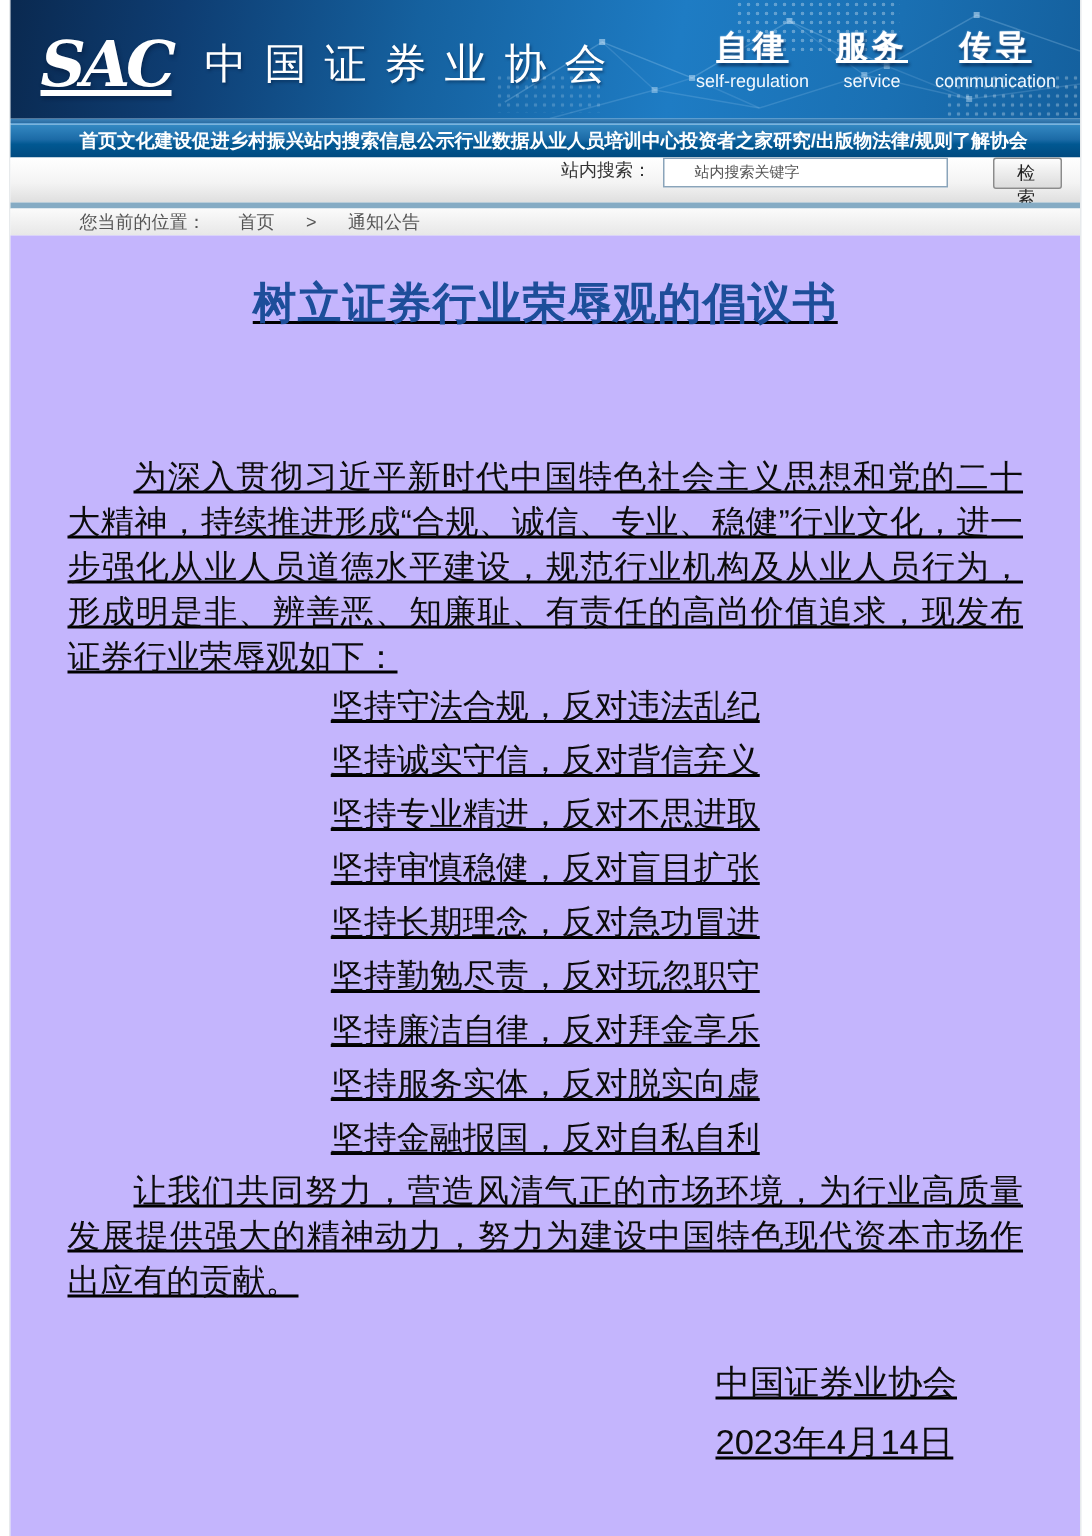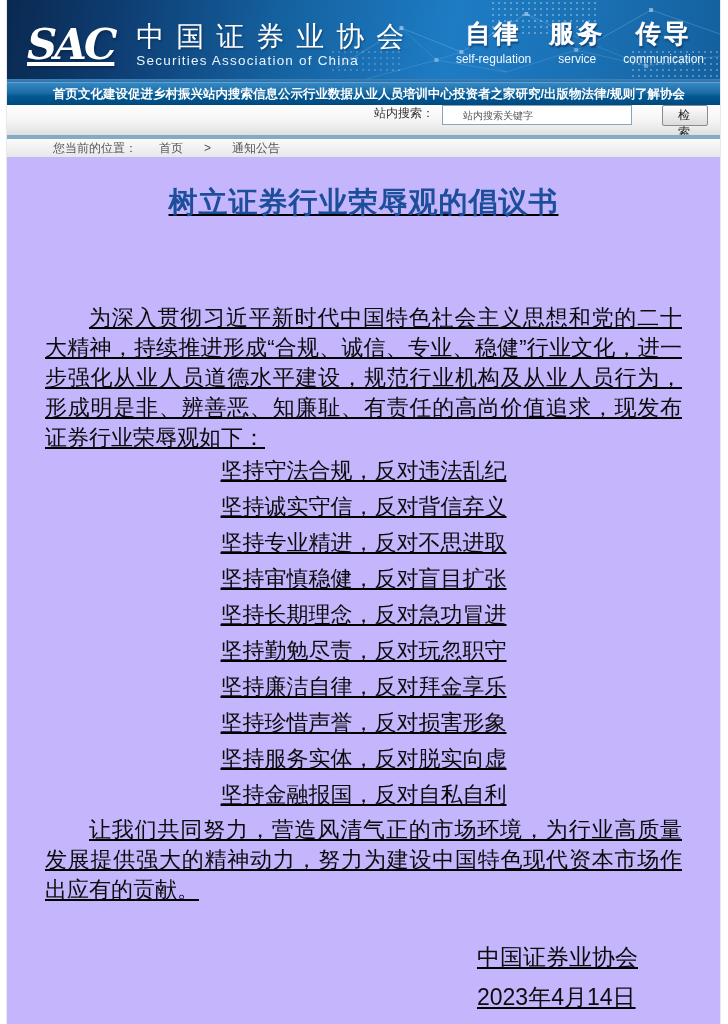--- a/index.html
+++ b/index.html
@@ -14,22 +14,22 @@
   .dots2{right:0;bottom:0;width:90px;height:30px;background:radial-gradient(circle,rgba(255,255,255,.28) 1px,transparent 1.4px);background-size:6px 6px;}
   .dots3{right:320px;bottom:4px;width:70px;height:26px;background:radial-gradient(circle,rgba(255,255,255,.18) 1px,transparent 1.4px);background-size:6px 6px;}
   .net{left:0;top:0;width:100%;height:100%;}
   .brand{position:absolute;left:20px;top:22px;display:flex;align-items:center;z-index:2;cursor:pointer;}
   .logo-sac{font-family:"DejaVu Serif","Liberation Serif",serif;font-style:italic;font-weight:bold;
     font-size:42px;color:#ffffff;letter-spacing:-3px;line-height:1;margin-right:22px;text-shadow:1px 2px 3px rgba(0,20,50,.45);text-decoration:underline;}
   .brand-cn{font-size:28px;color:#ffffff;letter-spacing:12px;line-height:1.05;white-space:nowrap;text-shadow:1px 1px 2px rgba(0,25,60,.5);}
   .brand-en{font-size:13.5px;color:#eaf4fd;letter-spacing:1.2px;margin-top:2px;white-space:nowrap;}
   .slogan{position:absolute;right:16px;top:20px;display:flex;gap:18px;z-index:2;text-align:center;}
   .slogan-col{display:flex;flex-direction:column;align-items:center;}
-  .slogan-cn{font-size:25px;font-weight:bold;color:#ffffff;letter-spacing:3px;
-    text-shadow:0 0 1px #cfe6ff,1px 2px 2px rgba(8,50,96,.9);line-height:1.1;}
+  .slogan-cn{font-size:21px;font-weight:bold;color:#ffffff;letter-spacing:3px;
+    text-shadow:0 0 1px #cfe6ff,1px 2px 2px rgba(8,50,96,.9);line-height:1.1;text-decoration:underline;}
   .slogan-en{font-size:12px;color:#f2f8fe;margin-top:4px;white-space:nowrap;}
 
   .header-strip{height:3px;background:linear-gradient(#3e85bd,#2b6da2);flex:0 0 auto;}
 
   
   .main-nav{height:22px;flex:0 0 auto;display:flex;align-items:center;justify-content:space-between;
     padding:0 42px 0 46px;background:linear-gradient(#3489c3 0%,#1c6ba7 45%,#015892 60%,#014a7f 100%);
     border-top:1px solid #61a3d6;}
   .main-nav a{color:#ffffff;font-size:12.5px;font-weight:bold;text-decoration:none;white-space:nowrap;cursor:pointer;}
 
@@ -85,21 +85,20 @@
       <rect x="638" y="64" width="4" height="4" fill="rgba(220,240,255,0.4)"></rect>
     </svg>
     <div class="header-deco dots1"></div>
     <div class="header-deco dots2"></div>
     <div class="header-deco dots3"></div>
 
     <div class="brand">
       <span class="logo-sac">SAC</span>
       <div class="brand-names">
         <div class="brand-cn">中国证券业协会</div>
-        <div class="brand-en">Securities Association of China</div>
       </div>
     </div>
 
     <div class="slogan">
       <div class="slogan-col">
         <span class="slogan-cn">自律</span>
         <span class="slogan-en">self-regulation</span>
       </div>
       <div class="slogan-col">
         <span class="slogan-cn">服务</span>
@@ -150,21 +149,20 @@
     <p class="para intro">为深入贯彻习近平新时代中国特色社会主义思想和党的二十大精神，持续推进形成“合规、诚信、专业、稳健”行业文化，进一步强化从业人员道德水平建设，规范行业机构及从业人员行为，形成明是非、辨善恶、知廉耻、有责任的高尚价值追求，现发布证券行业荣辱观如下：</p>
 
     <div class="principles">
       <div class="principle">坚持守法合规，反对违法乱纪</div>
       <div class="principle">坚持诚实守信，反对背信弃义</div>
       <div class="principle">坚持专业精进，反对不思进取</div>
       <div class="principle">坚持审慎稳健，反对盲目扩张</div>
       <div class="principle">坚持长期理念，反对急功冒进</div>
       <div class="principle">坚持勤勉尽责，反对玩忽职守</div>
       <div class="principle">坚持廉洁自律，反对拜金享乐</div>
-      <div class="principle">坚持珍惜声誉，反对损害形象</div>
       <div class="principle">坚持服务实体，反对脱实向虚</div>
       <div class="principle">坚持金融报国，反对自私自利</div>
     </div>
 
     <p class="para closing">让我们共同努力，营造风清气正的市场环境，为行业高质量发展提供强大的精神动力，努力为建设中国特色现代资本市场作出应有的贡献。</p>
 
     <div class="signature">
       <div class="sig-org">中国证券业协会</div>
       <div class="sig-date">2023年4月14日</div>
     </div>

